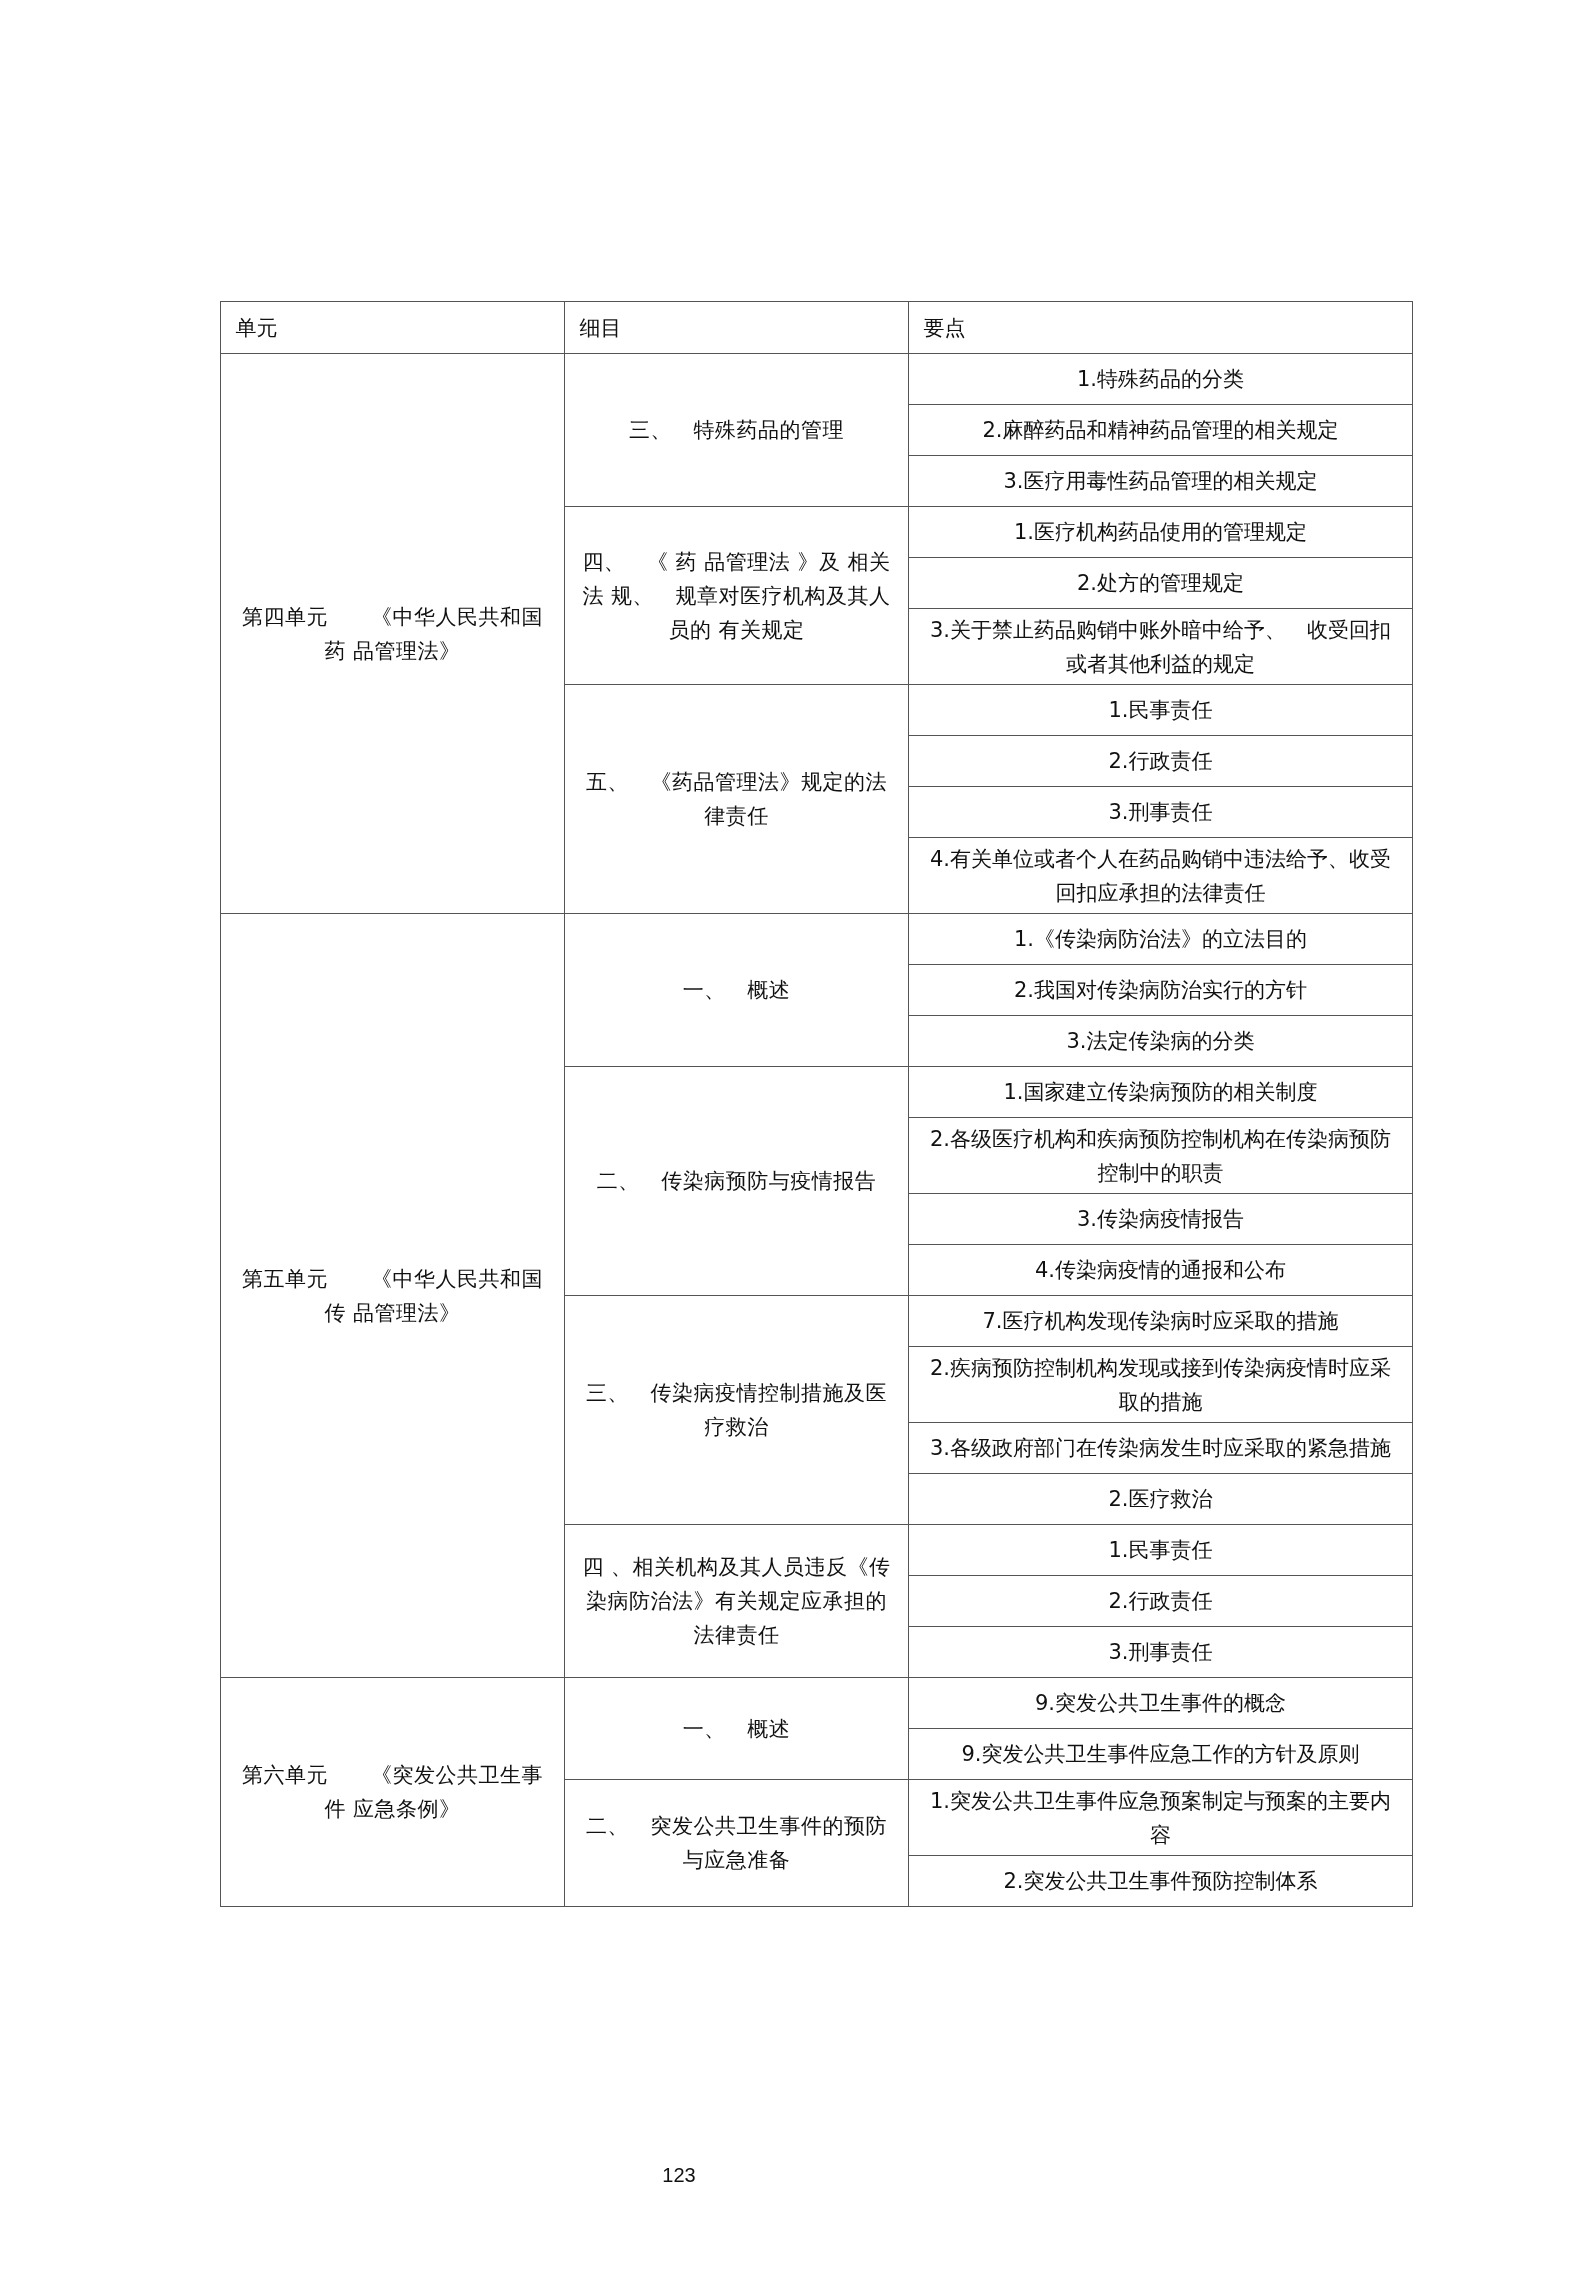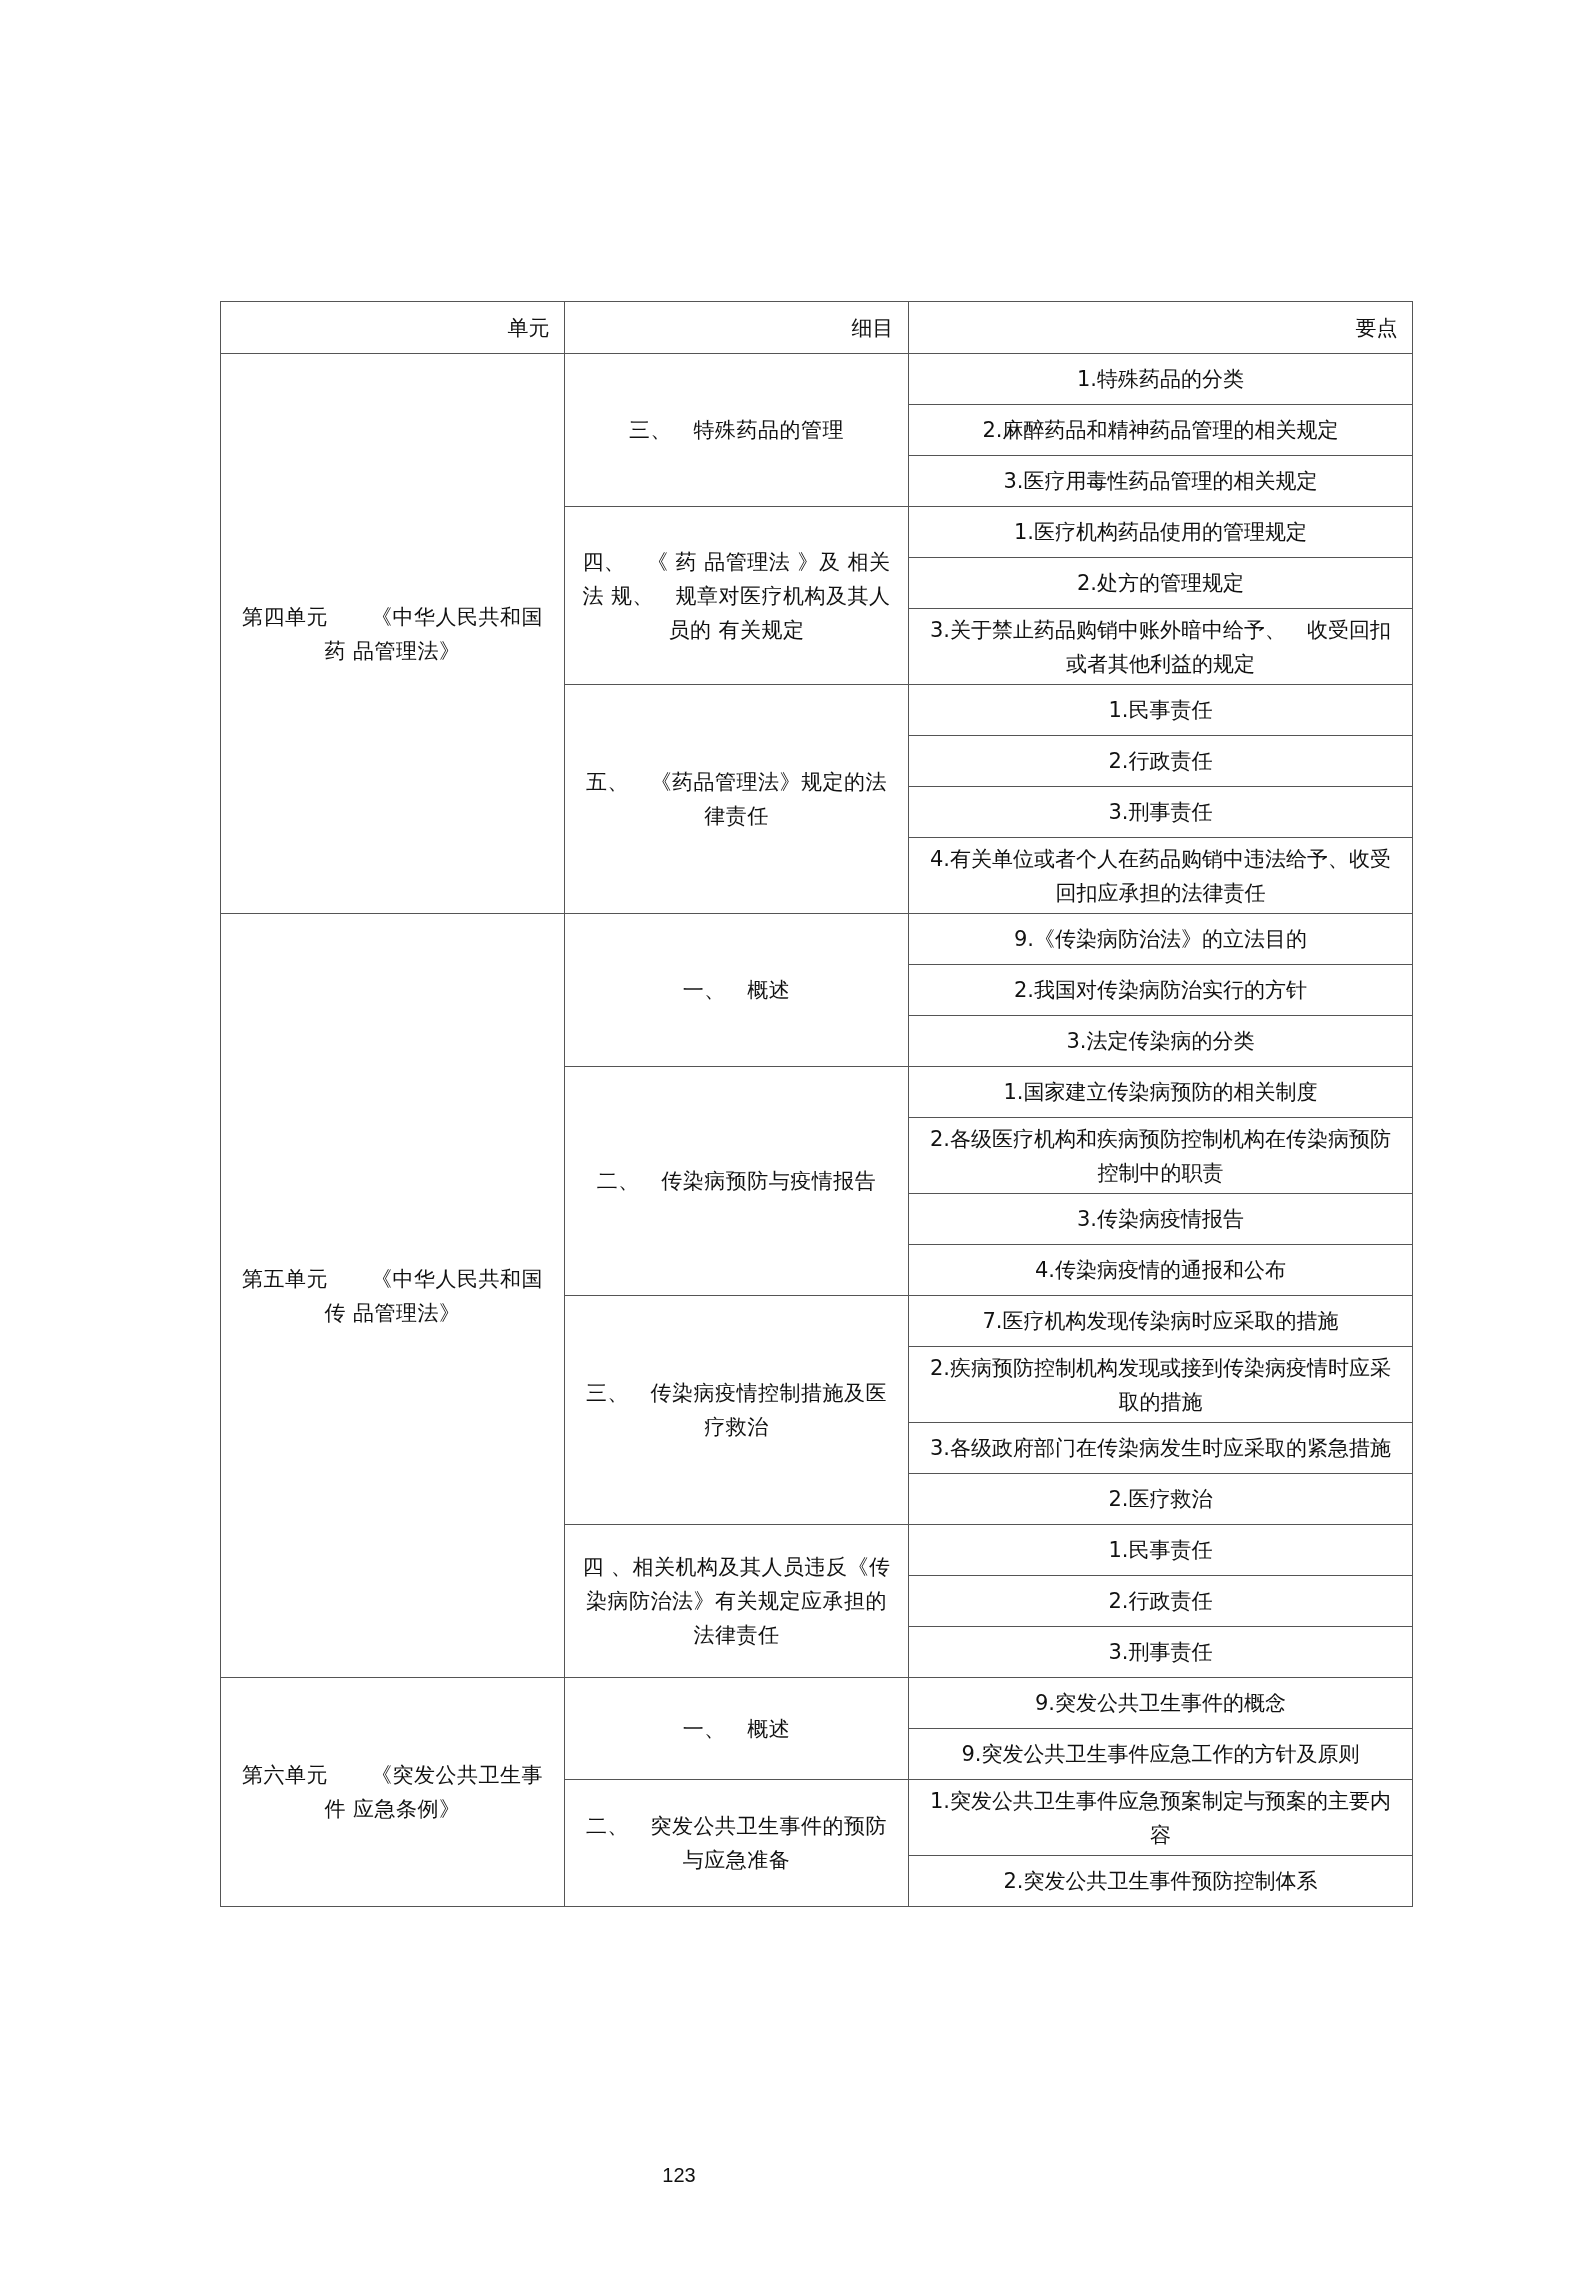--- a/index.html
+++ b/index.html
@@ -9,21 +9,21 @@
   table.syllabus { position:absolute; left:220px; top:301px; width:1191px;
     border-collapse:collapse; table-layout:fixed; font-size:21px; line-height:34px; }
   table.syllabus col.c1 { width:344px; }
   table.syllabus col.c2 { width:344px; }
   table.syllabus col.c3 { width:504px; }
   table.syllabus th, table.syllabus td {
     border:1.4px solid #555; padding:0 14.5px; vertical-align:middle; text-align:center;
     font-weight:normal; word-break:break-all;
   }
   table.syllabus { border:1.8px solid #222; }
-  table.syllabus th { text-align:right; height:51px; }
+  table.syllabus th { text-align:left; height:51px; }
   table.syllabus td.point { height:50px; }
   table.syllabus td.point.two { height:75px; }
   table.syllabus td.unit, table.syllabus td.item { letter-spacing:0.5px; }
   .pageno { position:absolute; top:2164px; left:0; width:1358px; text-align:center;
             font-size:20px; font-family:"Liberation Sans",sans-serif; }
 </style>
 </head>
 <body>
 
 <div class="page">
@@ -73,21 +73,21 @@
       <tr>
           <td class="point">3.刑事责任</td>
         </tr>
       <tr>
           <td class="point two">4.有关单位或者个人在药品购销中违法给予、收受回扣应承担的法律责任</td>
         </tr>
 
       <tr>
         <td class="unit" rowspan="14">第五单元　　《中华人民共和国传 品管理法》</td>
         <td class="item" rowspan="3">一、　概述</td>
-        <td class="point">9.《传染病防治法》的立法目的</td>
+        <td class="point">1.《传染病防治法》的立法目的</td>
       </tr>
       <tr>
           <td class="point">2.我国对传染病防治实行的方针</td>
         </tr>
       <tr>
           <td class="point">3.法定传染病的分类</td>
         </tr>
       <tr>
         <td class="item" rowspan="4">二、　传染病预防与疫情报告</td>
         <td class="point">1.国家建立传染病预防的相关制度</td>

